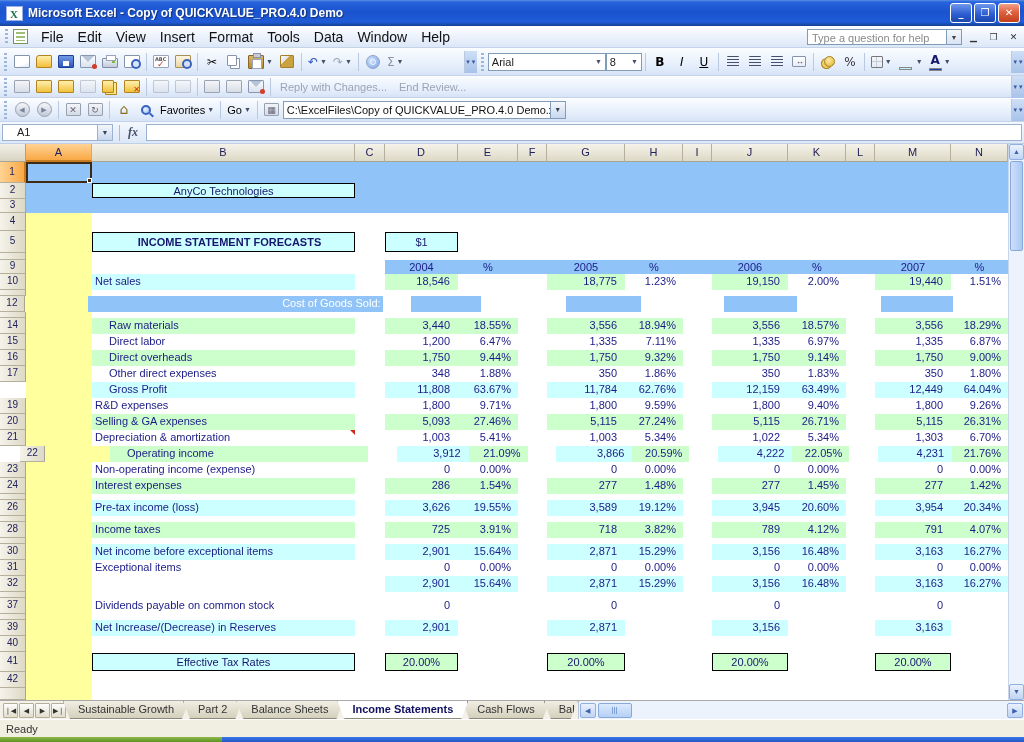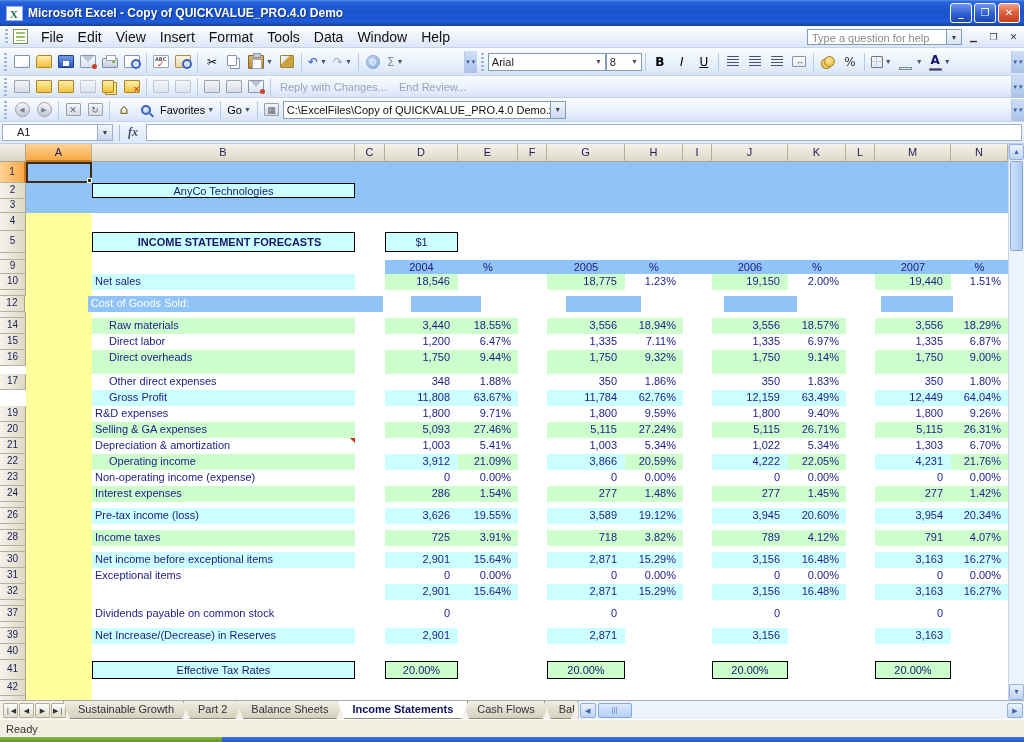--- a/index.html
+++ b/index.html
@@ -568,21 +568,21 @@
             <div class="cell " style="width: 29px;"></div>
             <div class="cell " style="width: 76px;"></div>
             <div class="cell " style="width: 58px;"></div>
             <div class="cell " style="width: 29px;"></div>
             <div class="cell " style="width: 76px;"></div>
             <div class="cell " style="width: 57px;"></div>
           </div>
           <div class="xlrow" style="height: 16px;">
             <div class="rowhead" style="height: 16px; line-height: 14px;">12</div>
             <div class="cell bg-yellow" style="width: 66px;"></div>
-            <div class="cell lbl bg-blue wtxt" style="width: 309px;">Cost of Goods Sold:</div>
+            <div class="cell lbl bg-blue wtxt" style="width: 309px; text-align: right;">Cost of Goods Sold:</div>
             <div class="cell " style="width: 30px;"></div>
             <div class="cell num bg-blue" style="width: 73px;"></div>
             <div class="cell pct " style="width: 60px;"></div>
             <div class="cell " style="width: 29px;"></div>
             <div class="cell num bg-blue" style="width: 78px;"></div>
             <div class="cell pct " style="width: 58px;"></div>
             <div class="cell " style="width: 29px;"></div>
             <div class="cell num bg-blue" style="width: 76px;"></div>
             <div class="cell pct " style="width: 58px;"></div>
             <div class="cell " style="width: 29px;"></div>
@@ -633,21 +633,21 @@
             <div class="cell " style="width: 29px;"></div>
             <div class="cell num " style="width: 78px;">1,335</div>
             <div class="cell pct " style="width: 58px;">7.11%</div>
             <div class="cell " style="width: 29px;"></div>
             <div class="cell num " style="width: 76px;">1,335</div>
             <div class="cell pct " style="width: 58px;">6.97%</div>
             <div class="cell " style="width: 29px;"></div>
             <div class="cell num " style="width: 76px;">1,335</div>
             <div class="cell pct " style="width: 57px;">6.87%</div>
           </div>
-          <div class="xlrow" style="height: 24px;">
+          <div class="xlrow" style="height: 16px;">
             <div class="rowhead" style="height: 16px; line-height: 14px;">16</div>
             <div class="cell bg-yellow" style="width: 66px;"></div>
             <div class="cell lbl bg-green ind" style="width: 263px;">Direct overheads</div>
             <div class="cell " style="width: 30px;"></div>
             <div class="cell num bg-green" style="width: 73px;">1,750</div>
             <div class="cell pct bg-green" style="width: 60px;">9.44%</div>
             <div class="cell " style="width: 29px;"></div>
             <div class="cell num bg-green" style="width: 78px;">1,750</div>
             <div class="cell pct bg-green" style="width: 58px;">9.32%</div>
             <div class="cell " style="width: 29px;"></div>
@@ -736,21 +736,21 @@
             <div class="cell num " style="width: 78px;">1,003</div>
             <div class="cell pct " style="width: 58px;">5.34%</div>
             <div class="cell " style="width: 29px;"></div>
             <div class="cell num " style="width: 76px;">1,022</div>
             <div class="cell pct " style="width: 58px;">5.34%</div>
             <div class="cell " style="width: 29px;"></div>
             <div class="cell num " style="width: 76px;">1,303</div>
             <div class="cell pct " style="width: 57px;">6.70%</div>
           </div>
           <div class="xlrow" style="height: 16px;">
-            <div class="rowhead" style="height: 16px; line-height: 14px;">22</div>
+            <div class="rowhead" style="height: 16px; line-height: 14px; margin-left: 20px;">22</div>
             <div class="cell bg-yellow" style="width: 66px;"></div>
             <div class="cell lbl bg-green ind" style="width: 263px;">Operating income</div>
             <div class="cell " style="width: 30px;"></div>
             <div class="cell num bg-cyan" style="width: 73px;">3,912</div>
             <div class="cell pct bg-green" style="width: 60px;">21.09%</div>
             <div class="cell " style="width: 29px;"></div>
             <div class="cell num bg-cyan" style="width: 78px;">3,866</div>
             <div class="cell pct bg-green" style="width: 58px;">20.59%</div>
             <div class="cell " style="width: 29px;"></div>
             <div class="cell num bg-cyan" style="width: 76px;">4,222</div>

